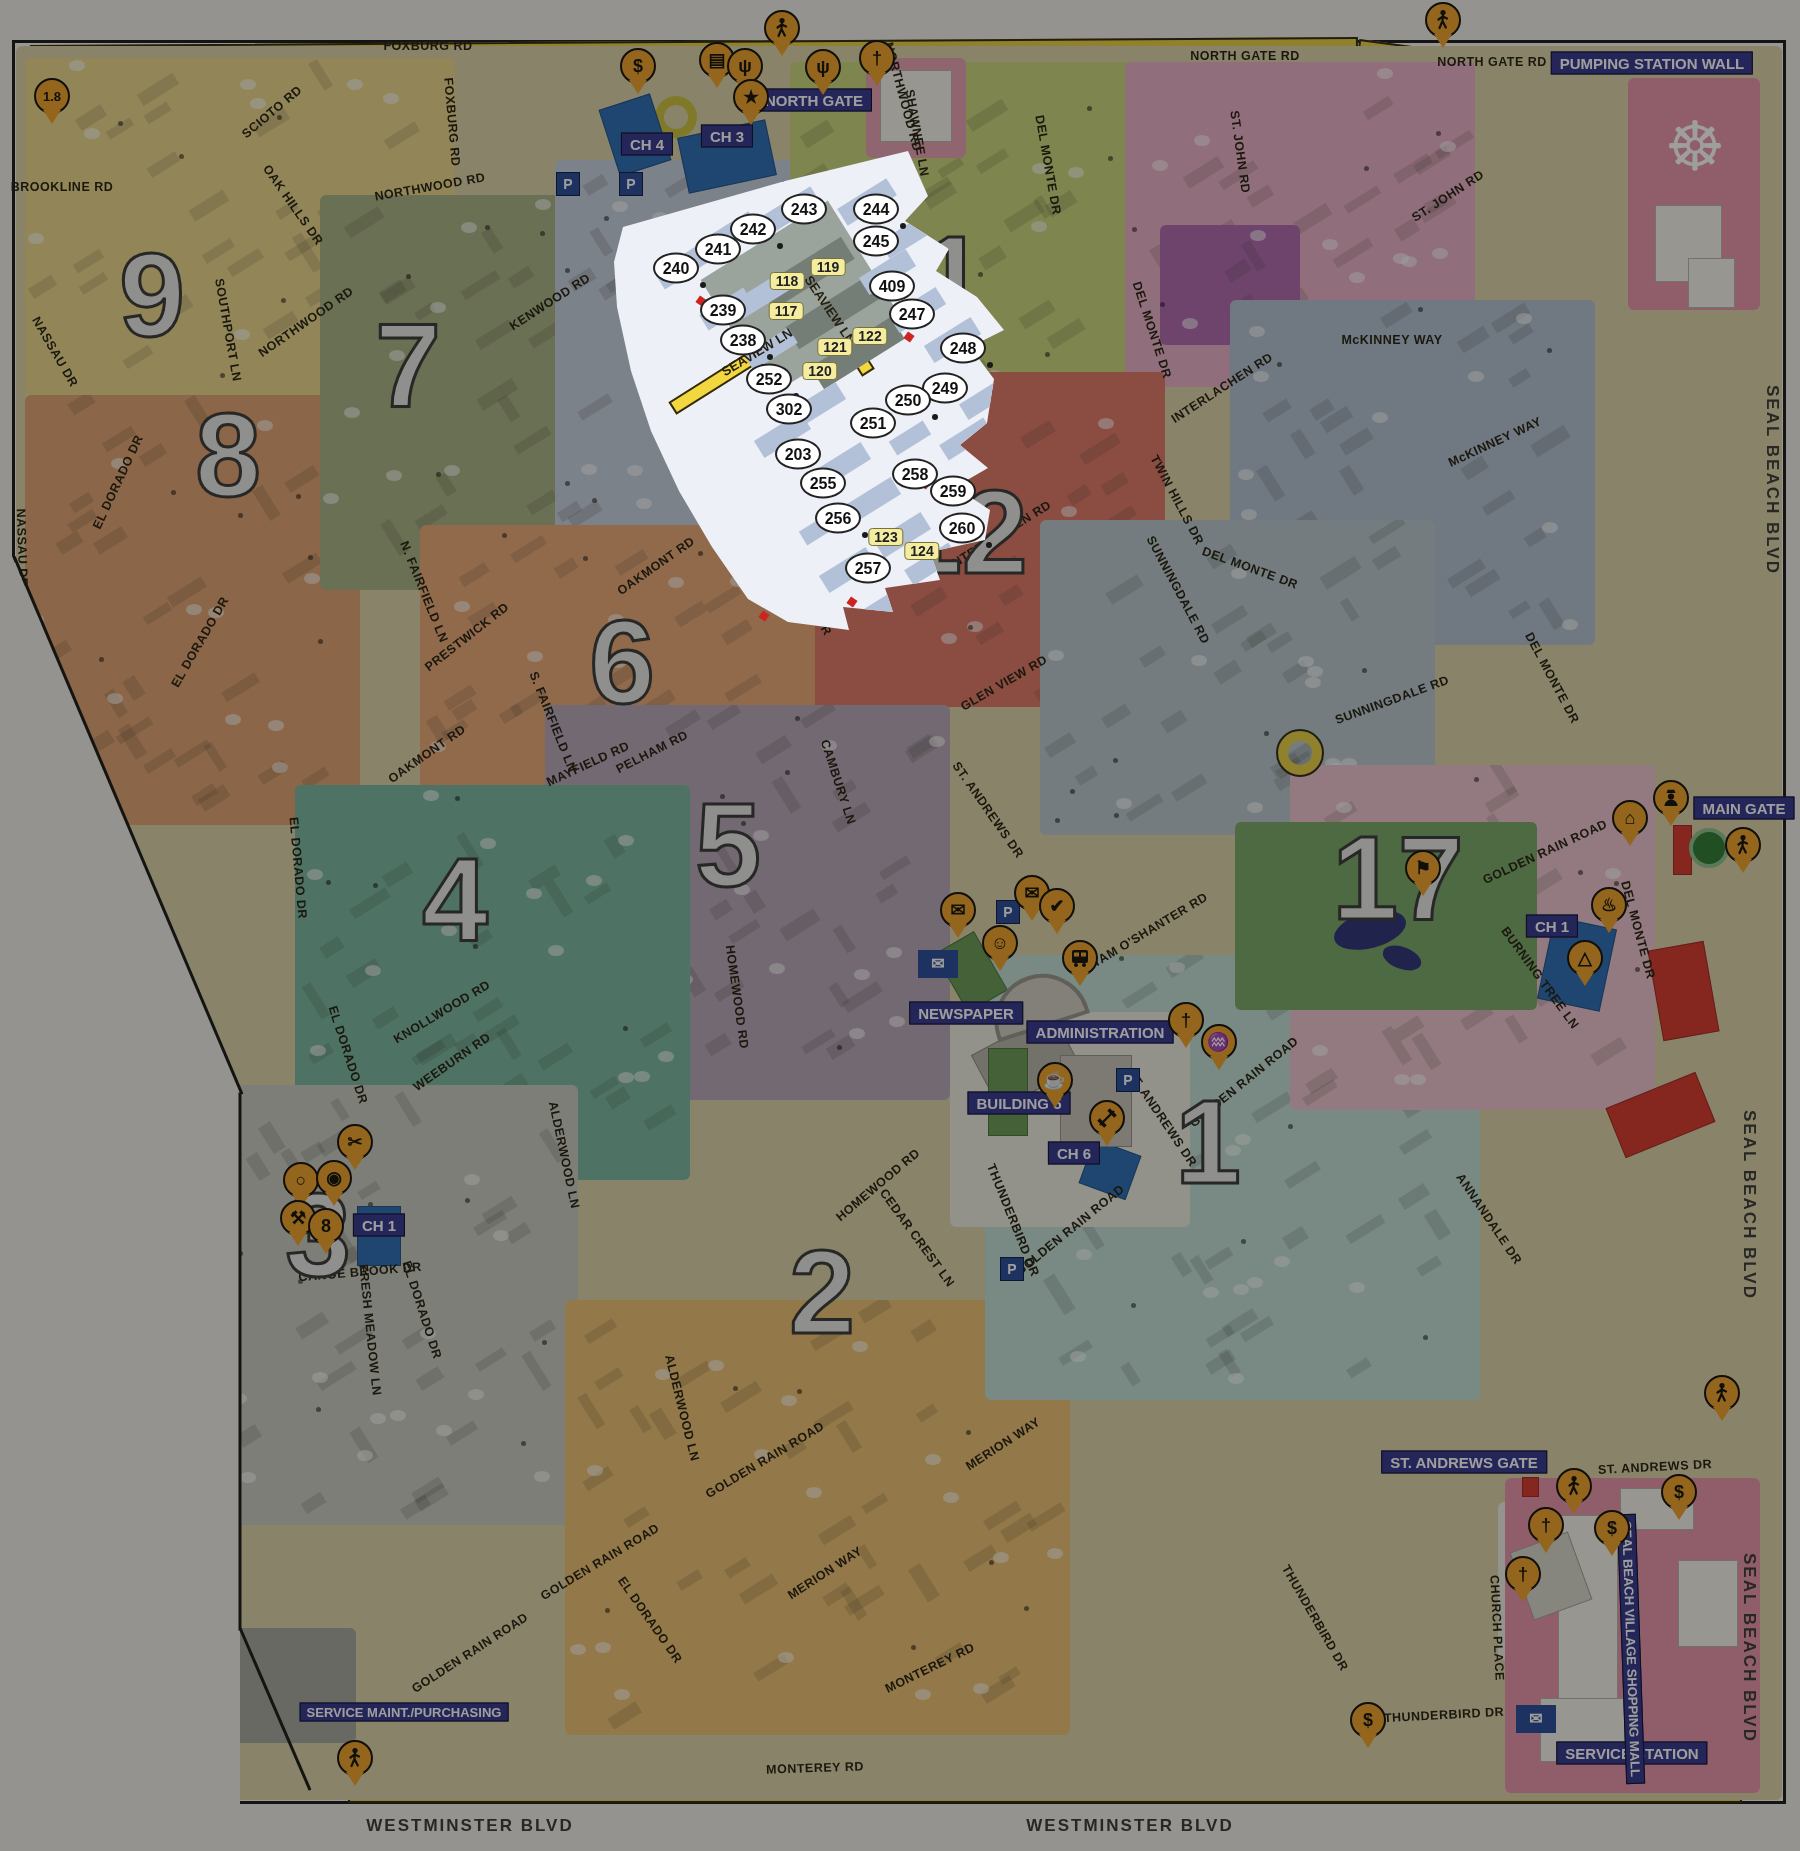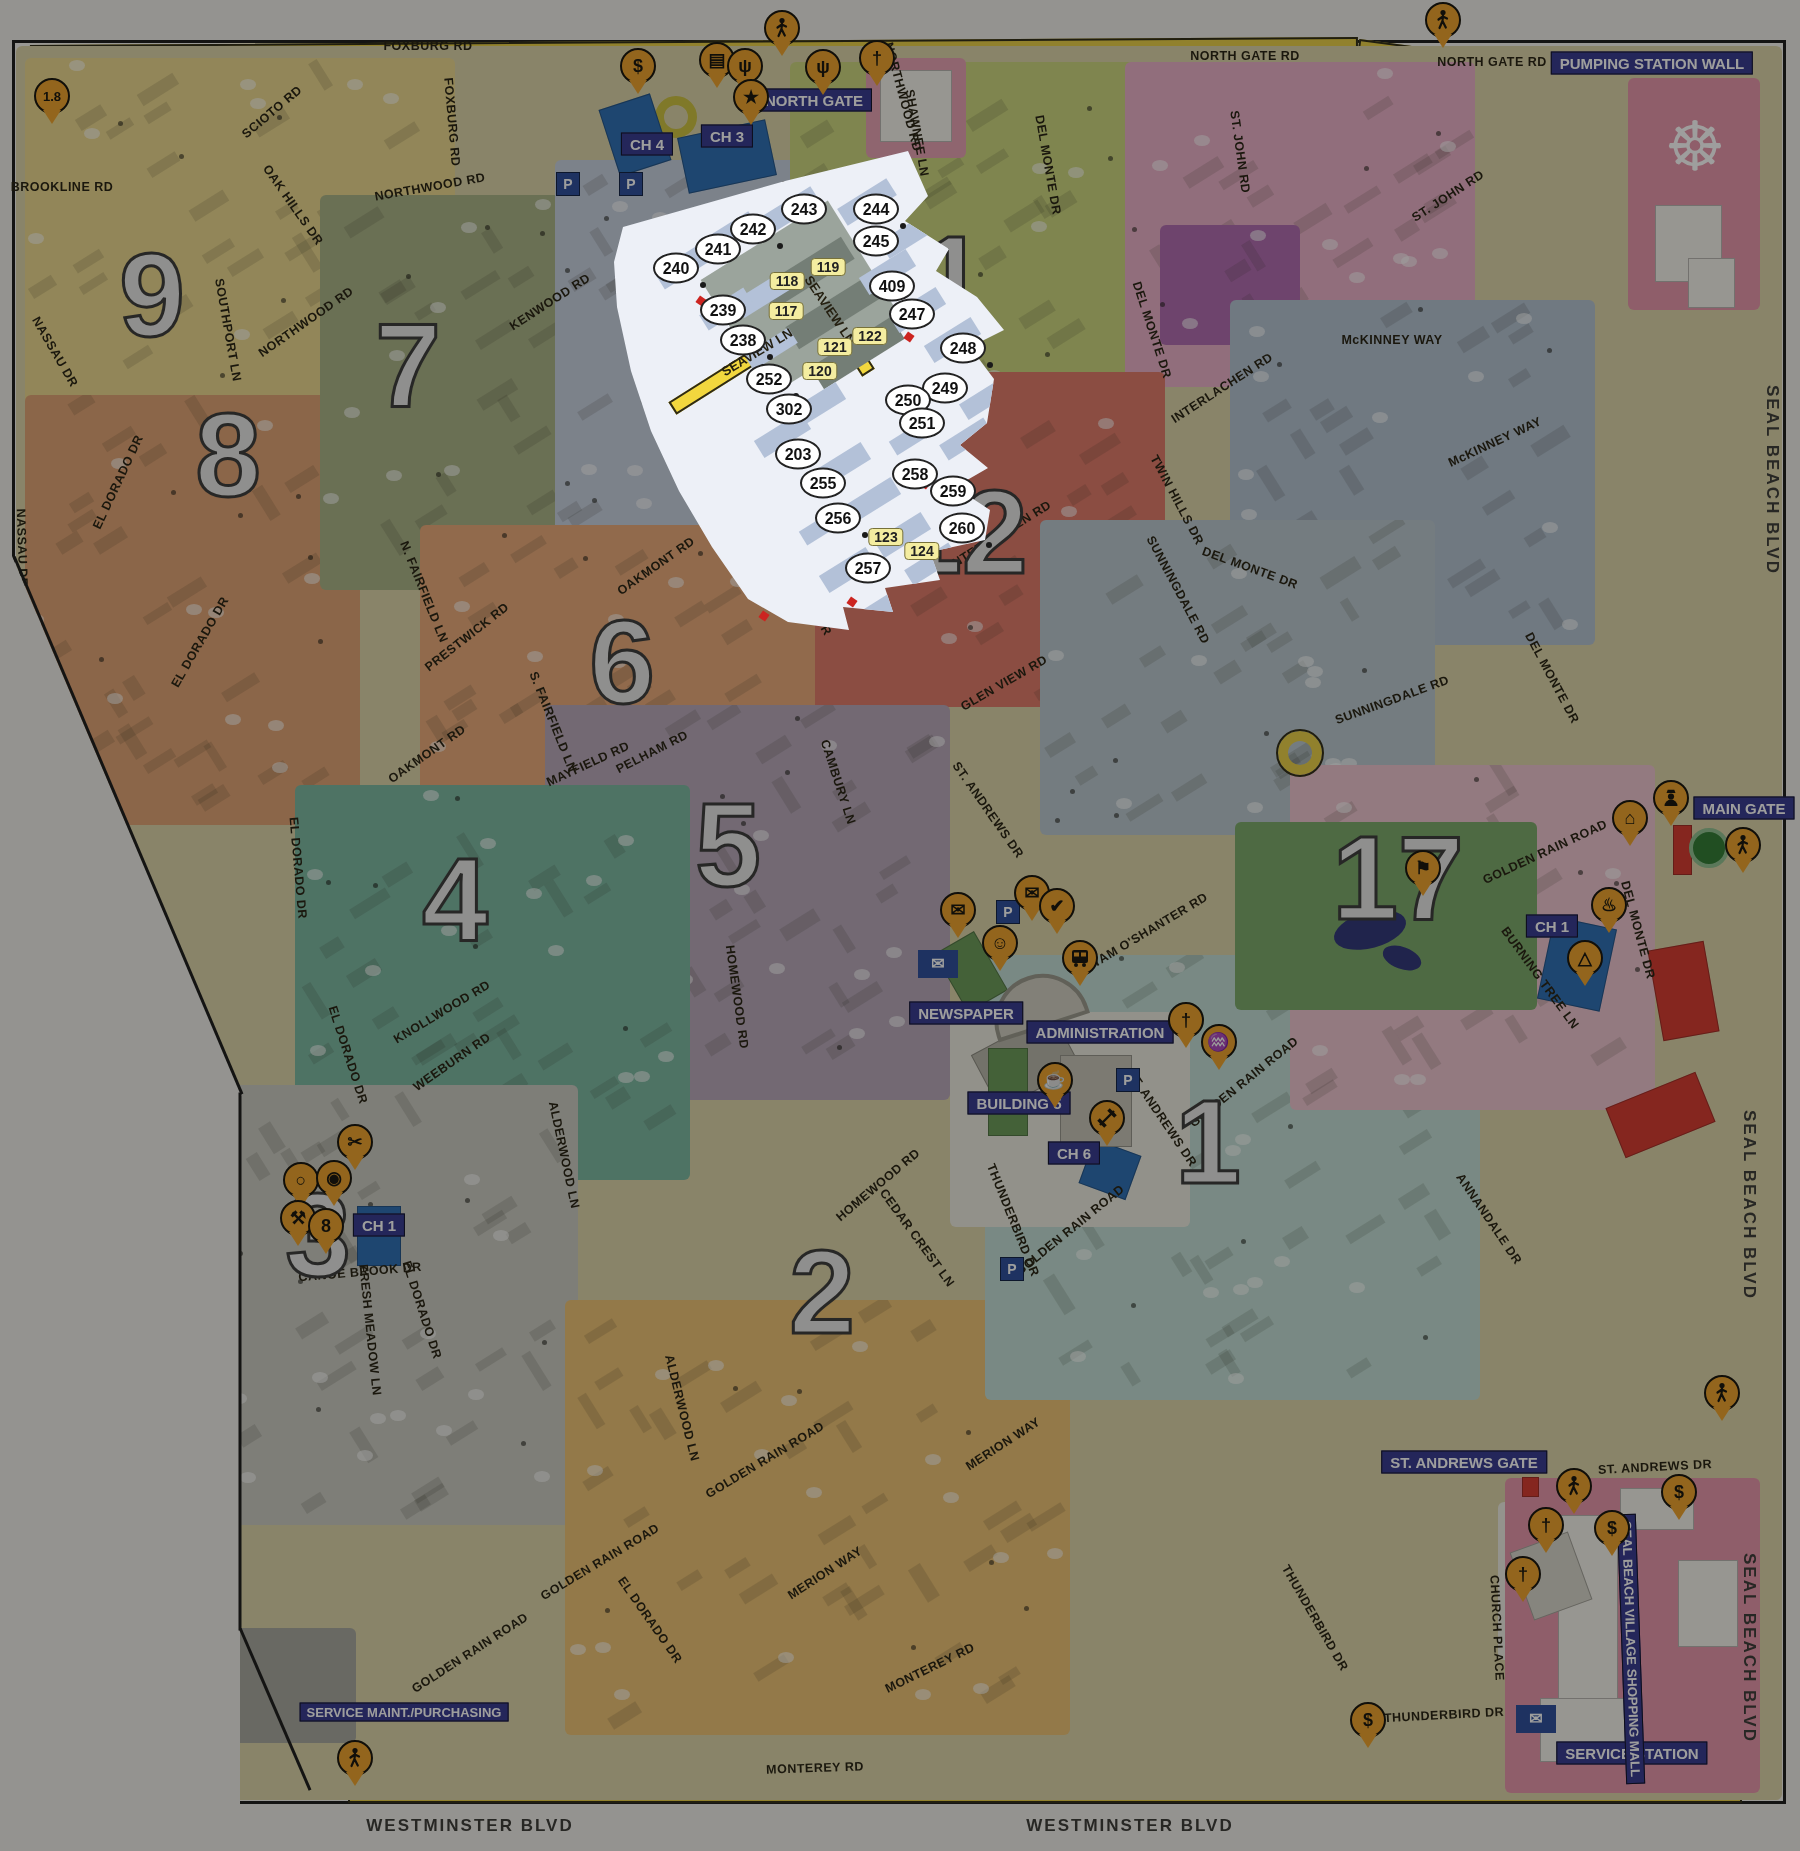--- a/index.html
+++ b/index.html
@@ -1265,21 +1265,21 @@
       <div class="dot" style="left: 900px; top: 223px; z-index: 4;"></div>
       <div class="bc" style="left: 876px; top: 241px; z-index: 5;">245</div>
       <div class="bc" style="left: 892px; top: 286px; z-index: 5;">409</div>
       <div class="dot" style="left: 916px; top: 300px; z-index: 4;"></div>
       <div class="bc" style="left: 912px; top: 314px; z-index: 5;">247</div>
       <div class="bc" style="left: 963px; top: 348px; z-index: 5;">248</div>
       <div class="dot" style="left: 987px; top: 362px; z-index: 4;"></div>
       <div class="bc" style="left: 945px; top: 388px; z-index: 5;">249</div>
       <div class="bc" style="left: 908px; top: 400px; z-index: 5;">250</div>
       <div class="dot" style="left: 932px; top: 414px; z-index: 4;"></div>
-      <div class="bc" style="left: 922px; top: 423px; z-index: 5;">251</div>
+      <div class="bc" style="left: 873px; top: 423px; z-index: 5;">251</div>
       <div class="bc" style="left: 769px; top: 379px; z-index: 5;">252</div>
       <div class="dot" style="left: 793px; top: 393px; z-index: 4;"></div>
       <div class="bc" style="left: 789px; top: 409px; z-index: 5;">302</div>
       <div class="bc" style="left: 798px; top: 454px; z-index: 5;">203</div>
       <div class="dot" style="left: 822px; top: 468px; z-index: 4;"></div>
       <div class="bc" style="left: 823px; top: 483px; z-index: 5;">255</div>
       <div class="bc" style="left: 838px; top: 518px; z-index: 5;">256</div>
       <div class="dot" style="left: 862px; top: 532px; z-index: 4;"></div>
       <div class="bc" style="left: 868px; top: 568px; z-index: 5;">257</div>
       <div class="bc" style="left: 915px; top: 474px; z-index: 5;">258</div>

